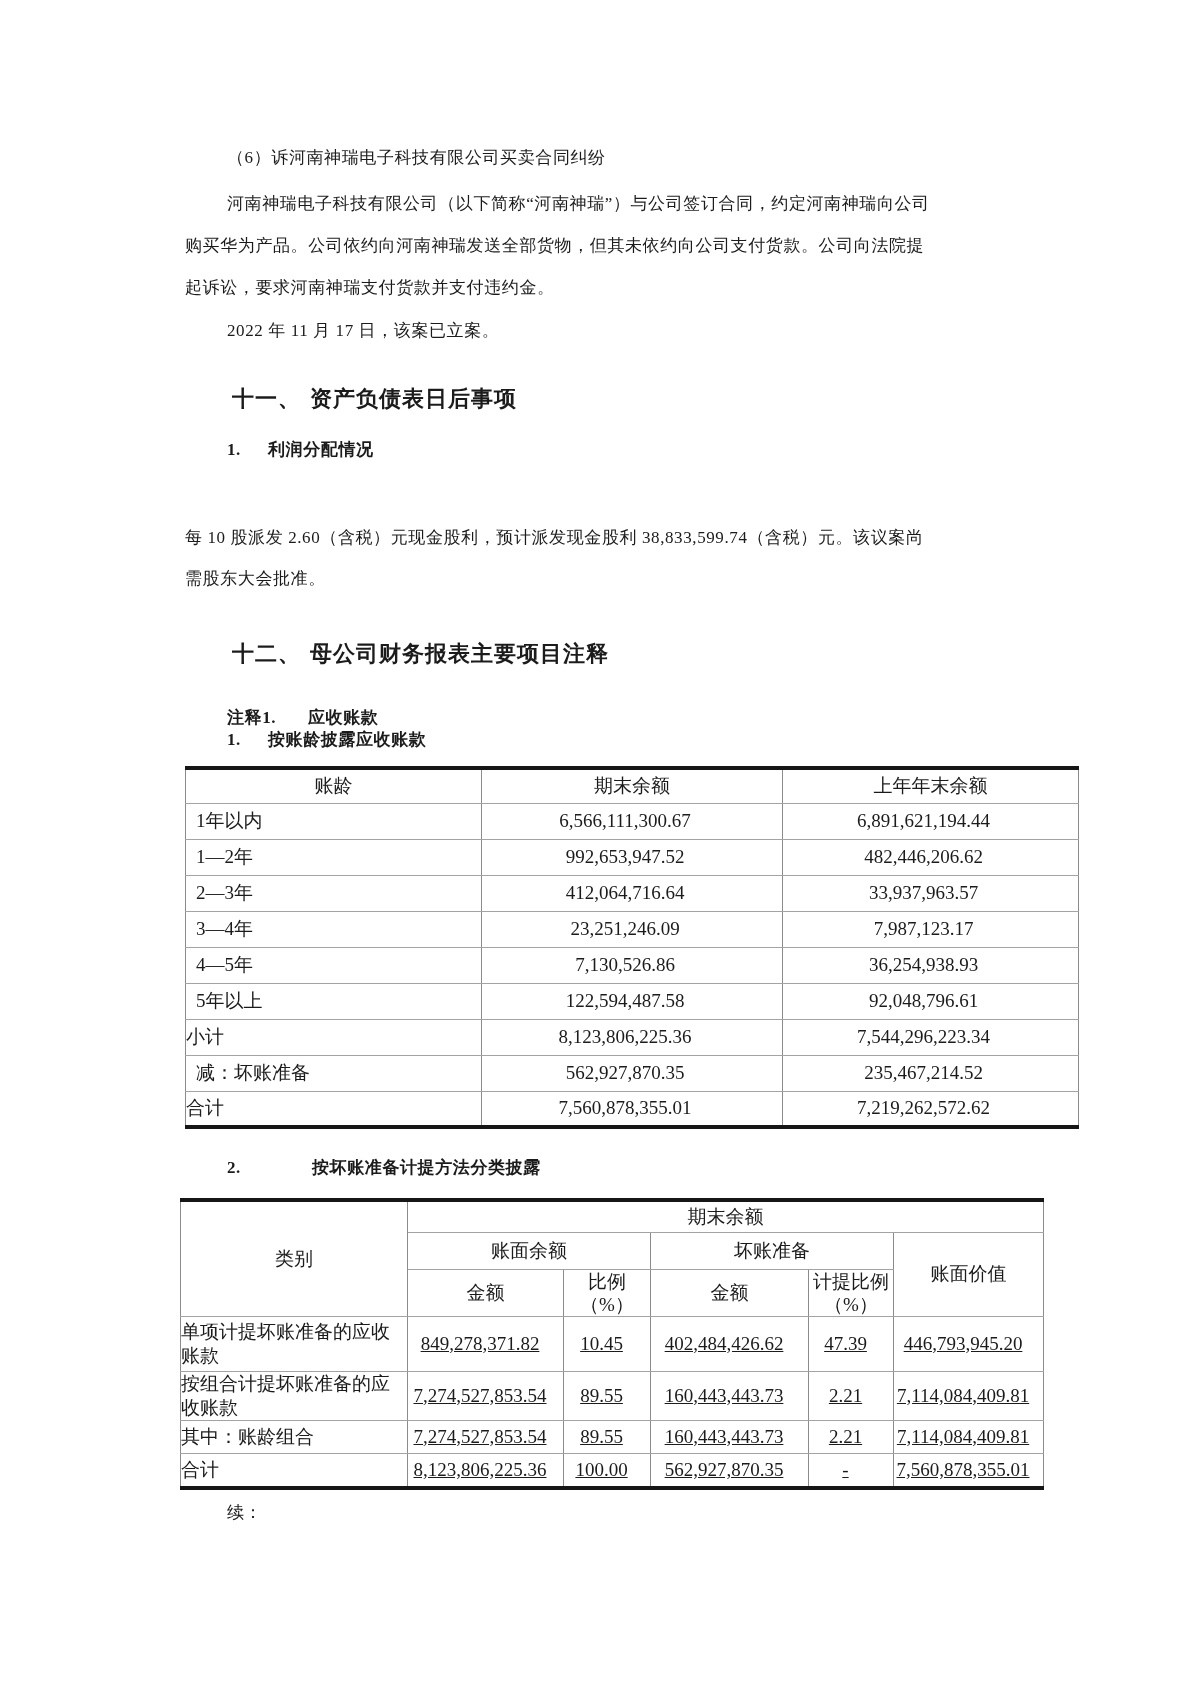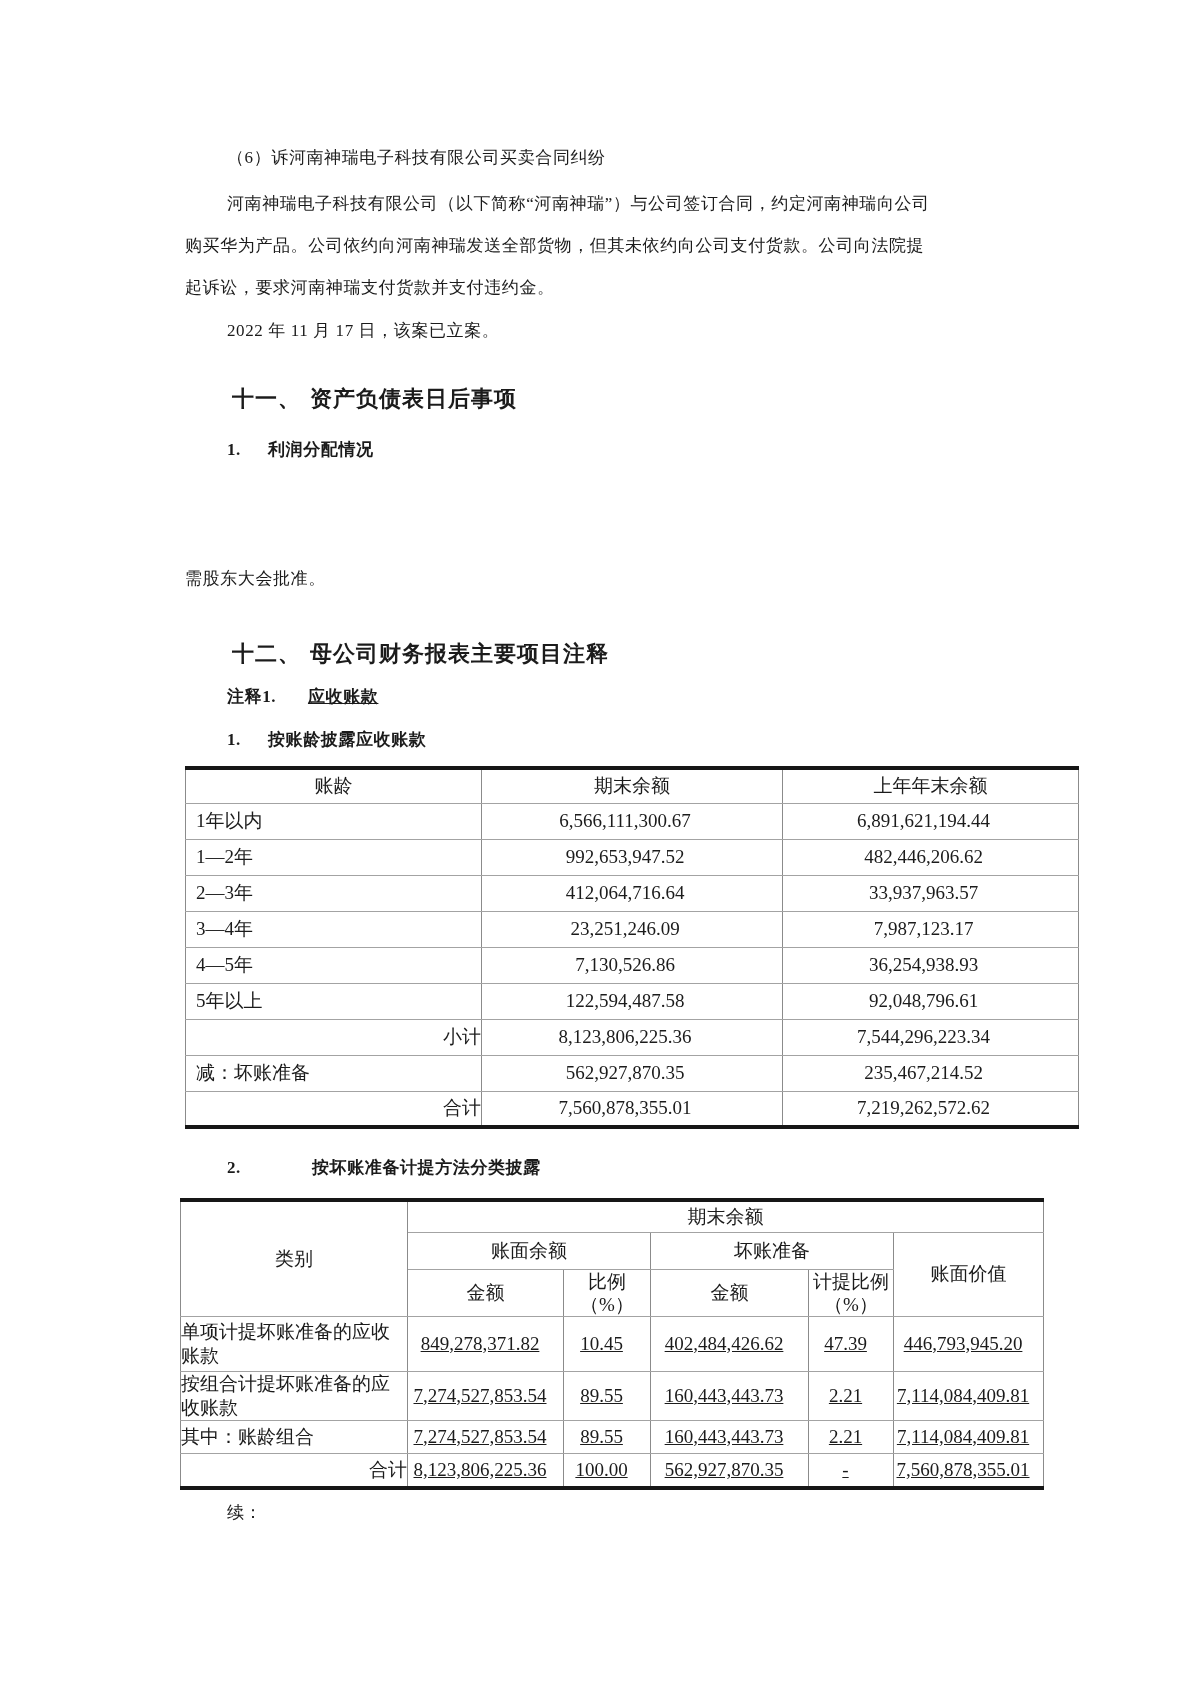--- a/index.html
+++ b/index.html
@@ -52,42 +52,43 @@
     vertical-align:middle;
     padding:0;
     overflow:hidden;
   }
   th.hc{text-align:center;}
   td.lab{text-align:left;padding-left:10px;}
   td.labwrap{
     text-align:left;padding-right:6px;
     white-space:normal;line-height:24px;font-size:19px;
   }
-  td.ctr{text-align:right;}
+  td.ctr{text-align:left;}
   td.num{text-align:center;padding-right:14px;}
   .t2 td.num{padding-right:11px;text-decoration:underline;}
   th.two{white-space:pre-line;line-height:23px;}
 </style>
 </head>
 <body>
 
 <div class="page">
 
   <div class="tl" style="left:227px;top:143px;">（6）诉河南神瑞电子科技有限公司买卖合同纠纷</div>
   <div class="tl" style="left:227px;top:189px;">河南神瑞电子科技有限公司（以下简称“河南神瑞”）与公司签订合同，约定河南神瑞向公司</div>
   <div class="tl" style="left:185px;top:231px;">购买华为产品。公司依约向河南神瑞发送全部货物，但其未依约向公司支付货款。公司向法院提</div>
   <div class="tl" style="left:185px;top:273px;">起诉讼，要求河南神瑞支付货款并支付违约金。</div>
   <div class="tl" style="left:227px;top:316px;">2022 年 11 月 17 日，该案已立案。</div>
 
   <div class="tl bold h1" style="left:232px;top:384px;"><span class="no-col w78">十一、</span><span>资产负债表日后事项</span></div>
   <div class="tl bold" style="left:227px;top:435px;"><span class="no-col w41">1.</span><span>利润分配情况</span></div>
+  <div class="tl" style="left:185px;top:523px;">每 10 股派发 2.60（含税）元现金股利，预计派发现金股利 38,833,599.74（含税）元。该议案尚</div>
   <div class="tl" style="left:185px;top:564px;">需股东大会批准。</div>
 
   <div class="tl bold h1" style="left:232px;top:639px;"><span class="no-col w78">十二、</span><span>母公司财务报表主要项目注释</span></div>
-  <div class="tl bold" style="left:227px;top:682px;text-decoration:underline;"><span class="no-col w81">注释1.</span><span>应收账款</span></div>
+  <div class="tl bold" style="left:227px;top:703px;"><span class="no-col w81">注释1.</span><span>应收账款</span></div>
   <div class="tl bold" style="left:227px;top:725px;"><span class="no-col w41">1.</span><span>按账龄披露应收账款</span></div>
 
   <table class="t1">
     <colgroup>
         <col style="width:296px">
         <col style="width:301px">
         <col style="width:296px">
       </colgroup>
     <tbody>
         <tr style="height:35px">

